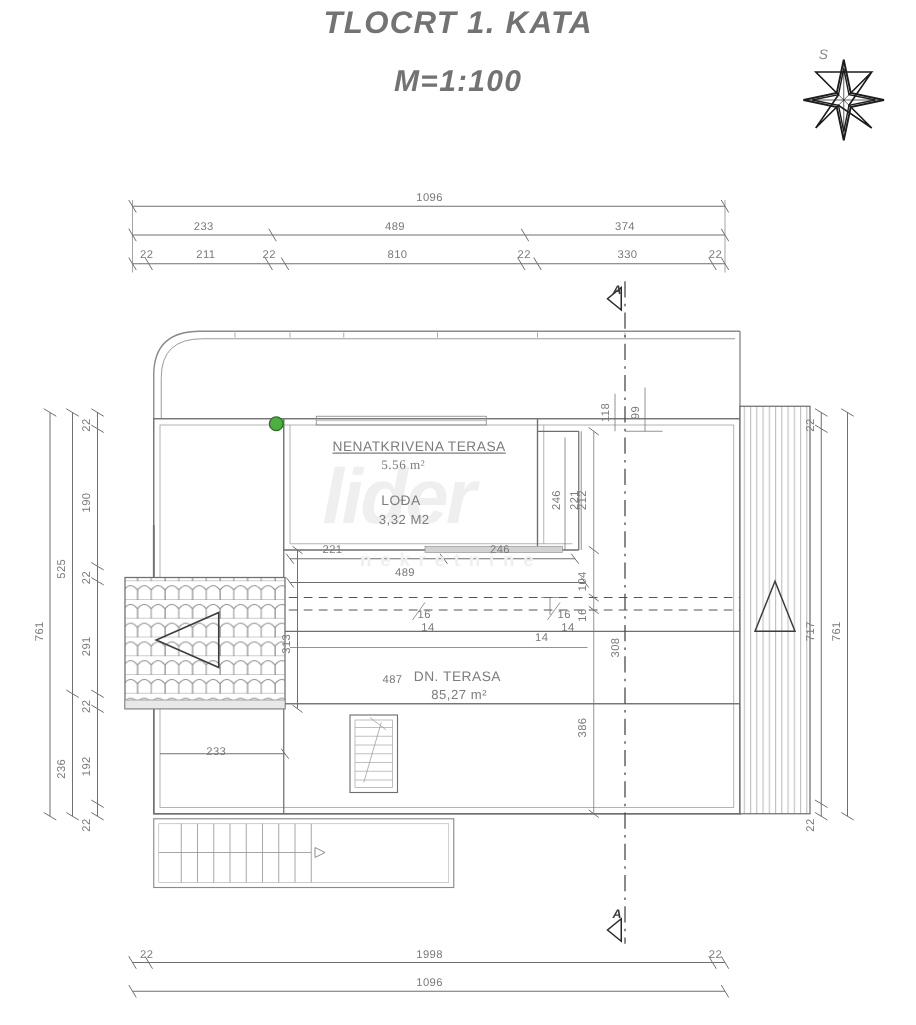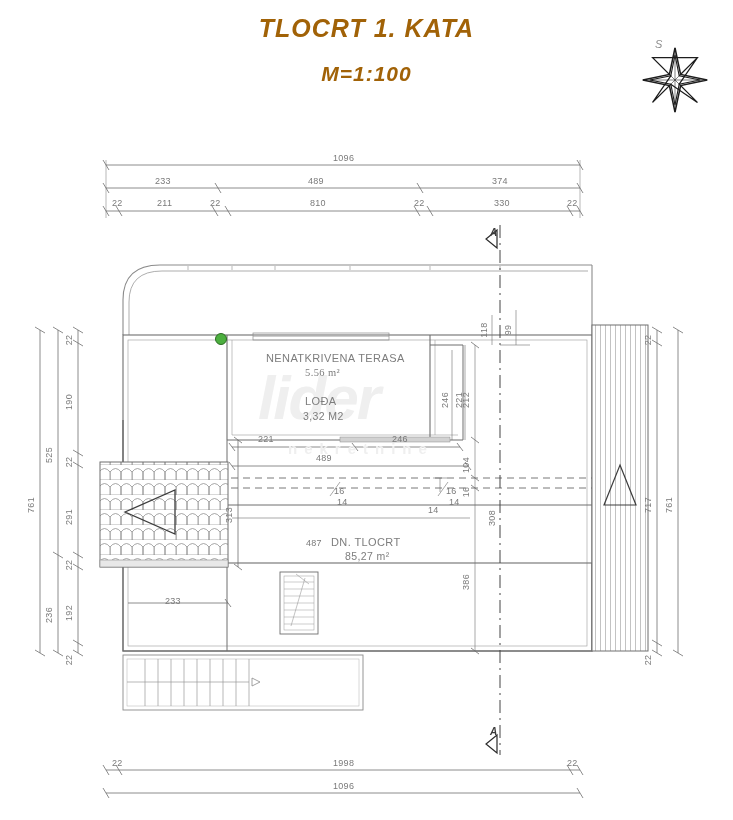--- a/index.html
+++ b/index.html
@@ -1,21 +1,21 @@
 <!DOCTYPE html>
 <html><head>
 <meta charset="utf-8">
 <style>
   html,body{margin:0;padding:0;background:#ffffff;}
   body{width:733px;height:820px;position:relative;overflow:hidden;
        font-family:"Liberation Sans","DejaVu Sans",sans-serif;color:#6b6b6b;}
   .abs{position:absolute;}
-  .title{font-style:italic;font-weight:600;color:#a16207;letter-spacing:1px;margin-top:10px;}
+  .title{font-style:italic;font-weight:600;color:#737373;letter-spacing:1px;}
   #plan-title{left:0;top:4px;width:733px;text-align:center;font-size:25px;}
-  #plan-scale{left:0;top:52px;width:733px;text-align:center;font-size:21px;}
+  #plan-scale{left:0;top:52px;width:733px;text-align:center;font-size:24px;}
   #compass-label{left:655px;top:38px;font-size:11px;color:#8d8d8d;font-style:italic;}
   svg{display:block;}
   .dimtxt{font-size:9px;color:#7a7a7a;font-family:"Liberation Sans",sans-serif;
           white-space:nowrap;letter-spacing:.3px;}
   .dimtxt.v{transform-origin:left top;}
   .roomtxt{font-size:10.5px;color:#7d7d7d;white-space:nowrap;letter-spacing:.4px;}
   .roomtxt.big{font-size:11px;}
   .sec{font-size:10px;color:#3a3a3a;font-style:italic;font-weight:bold;}
   #wm-lider{left:258px;top:362px;font-size:62px;font-style:italic;font-weight:bold;
             color:#efefef;letter-spacing:-2px;}
@@ -235,27 +235,27 @@
     <line x1="433" y1="478" x2="447" y2="478" stroke-width="0.6"></line>
   </g>
 </svg>
 </div>
 
 <div class="abs dot" id="green-dot" style="left:215px;top:333px;width:10px;height:10px;background:#4caf3f;border:1px solid #2c6d23;"></div>
 
 <div class="abs" id="wm-lider">lider</div>
 <div class="abs" id="wm-sub">nekretnine</div>
 
-<div class="abs roomtxt big" style="left:266px;top:352px;">NENATKRIVENA TERASA</div>
+<div class="abs roomtxt big" style="left:266px;top:352px;text-decoration:underline;">NENATKRIVENA TERASA</div>
 <div class="abs roomtxt" style="left:305px;top:367px;font-family:Liberation Serif, serif;">5.56 m²</div>
 
 <div class="abs roomtxt big" style="left:305px;top:395px;">LOĐA</div>
 <div class="abs roomtxt" style="left:303px;top:410px;">3,32 M2</div>
 
-<div class="abs roomtxt big" style="left:331px;top:536px;">DN. TLOCRT</div>
+<div class="abs roomtxt big" style="left:331px;top:536px;">DN. TERASA</div>
 <div class="abs roomtxt" style="left:345px;top:550px;">85,27 m²</div>
 
 <div class="abs sec" style="left:490px;top:227px;">A</div>
 <div class="abs sec" style="left:490px;top:726px;">A</div>
 
 <div class="abs dimtxt" style="left:333px;top:153px;">1096</div>
 <div class="abs dimtxt" style="left:155px;top:176px;">233</div>
 <div class="abs dimtxt" style="left:308px;top:176px;">489</div>
 <div class="abs dimtxt" style="left:492px;top:176px;">374</div>
 

